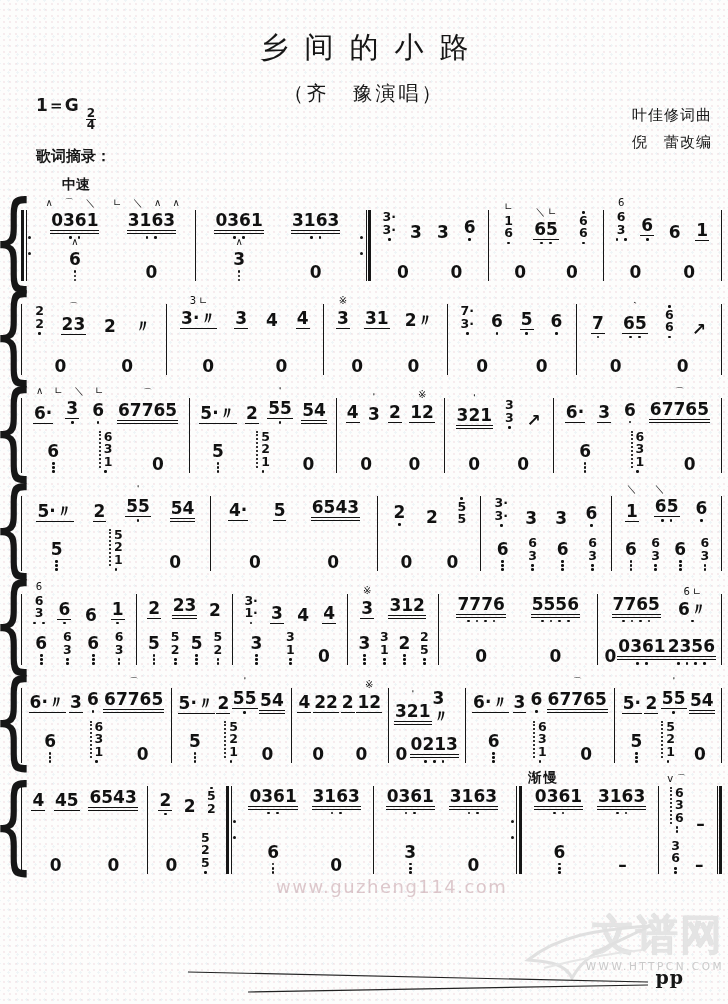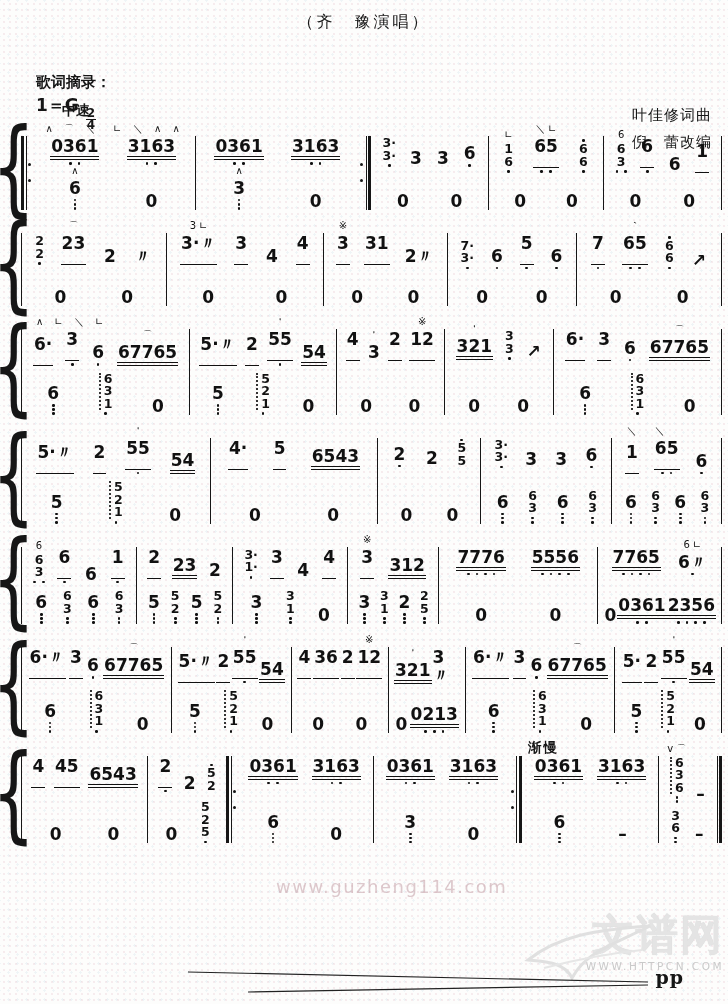--- a/index.html
+++ b/index.html
@@ -9,21 +9,21 @@
     background-image:
       radial-gradient(circle, rgba(214,147,166,0.16) 1px, transparent 1.3px),
       radial-gradient(circle, rgba(147,190,214,0.13) 1px, transparent 1.3px);
     background-size:6px 6px, 9px 9px;
     background-position:1px 1px, 4px 5px;
     font-family:"Liberation Serif", serif;
     color:#161616;
     overflow:hidden;
   }
   .title{ text-align:center;font-size:29px;letter-spacing:16px;padding-top:28px;font-weight:500;text-indent:16px;}
-  .subtitle{ text-align:center;font-size:16px;letter-spacing:3px;margin-top:12px;}
+  .subtitle{ text-align:center;font-size:20px;letter-spacing:3px;margin-top:12px;}
   .credits{ position:absolute;right:16px;top:102px;font-size:15px;line-height:27px;text-align:left;letter-spacing:1px;}
   .keysig{ position:absolute;left:36px;top:94px;font-family:"DejaVu Sans",sans-serif;font-weight:bold;font-size:17px;}
   .frac{ display:inline-flex;flex-direction:column;vertical-align:-6px;font-size:12px;line-height:11px;text-align:center;margin-left:7px;font-weight:bold;}
   .frac .num{ border-bottom:1.5px solid #161616;padding:0 1px;}
   .lyrics-block{ margin:40px 10px 0 10px;}
   .lyrics-label{ font-family:"Liberation Sans",sans-serif;font-weight:bold;font-size:15px;margin-left:26px;}
   .lyrics-text{ font-size:14.5px;line-height:21.5px;text-align:justify;text-indent:2em;margin-top:4px;}
   .tempo{ font-family:"Liberation Sans",sans-serif;font-weight:bold;font-size:14px;margin:10px 0 0 62px;}
   .score{ padding:2px 6px 0 6px;}
   .system{ display:flex;align-items:stretch;margin-bottom:7px;position:relative;}
@@ -37,21 +37,21 @@
   .bar .bdots i{ width:3px;height:3px;border-radius:50%;background:#161616;display:block;}
   .measure{ display:flex;flex-direction:column;justify-content:space-between;position:relative;padding:15px 5px 2px 5px;}
   .row{ display:flex;justify-content:space-around;align-items:flex-end;}
   .row.upper{ min-height:24px;margin-bottom:7px;}
   .row.lower{ min-height:30px;}
   .tok{ position:relative;display:inline-flex;flex-direction:column;align-items:center;
         font-family:"DejaVu Sans",sans-serif;font-weight:bold;font-size:17px;line-height:18px;color:#111;}
   .tok .ann{ position:absolute;top:-13px;left:50%;transform:translateX(-50%);
              font-size:10px;line-height:10px;font-weight:normal;white-space:nowrap;}
   .tok .txt{ padding:0 1px;}
-  .tok .txt.b1{ border-bottom:1.5px solid #111;padding-bottom:12px;}
+  .tok .txt.b1{ border-bottom:1.5px solid #111;padding-bottom:1px;}
   .tok .txt.b2{ border-bottom:4px double #111;padding-bottom:1px;}
   .tok .stack{ display:flex;flex-direction:column;align-items:center;font-size:12.5px;line-height:12.5px;font-weight:bold;}
   .tok .stack.arp{ border-left:2px dotted #333;padding-left:3px;}
   .hdots{ display:flex;flex-direction:row;gap:6px;margin-top:2px;justify-content:center;}
   .vdots{ display:flex;flex-direction:column;gap:1.5px;margin-top:2px;align-items:center;}
   .dabove{ display:flex;flex-direction:row;gap:4px;margin-bottom:1px;justify-content:center;}
   .hdots i,.vdots i,.dabove i{ width:2.6px;height:2.6px;border-radius:50%;background:#111;display:block;}
   .mlabel{ position:absolute;top:-3px;left:6px;font-size:13.5px;font-weight:bold;letter-spacing:2px;
            font-family:"Liberation Serif",serif;}
   .orn{ position:absolute;top:0px;left:14px;font-size:10px;letter-spacing:4px;white-space:nowrap;
@@ -65,20 +65,21 @@
   .wm-logo svg{ position:absolute;left:-14px;top:8px;}
   .dim-lines{ position:absolute;left:186px;top:962px;pointer-events:none;}
   .pp{ position:absolute;right:44px;top:966px;font-size:19px;font-weight:bold;
        font-family:"DejaVu Serif",serif;letter-spacing:1px;}
 </style>
 </head>
 <body>
 
 <div class="page">
 
+  <div class="title">乡间的小路</div>
   <div class="subtitle">（齐　豫演唱）</div>
 
   <div class="credits">
     <div>叶佳修词曲</div>
     <div>倪　蕾改编</div>
   </div>
 
   <div class="keysig">
     <span>1＝G</span><span class="frac">
         <span class="num">2</span>
@@ -1327,21 +1328,21 @@
         </div>
         <span class="bar bar-single">
           <span class="thin"></span>
         </span>
         <div class="measure" style="flex-grow: 6.6; flex-basis: 0px;">
           <div class="row upper">
             <span class="tok">
               <span class="txt b1">4</span>
             </span>
             <span class="tok">
-              <span class="txt b1">36</span>
+              <span class="txt b1">22</span>
             </span>
             <span class="tok">
               <span class="txt b1">2</span>
             </span>
             <span class="tok">
               <span class="ann">※</span>
               <span class="txt b1">12</span>
             </span>
           </div>
           <div class="row lower">

